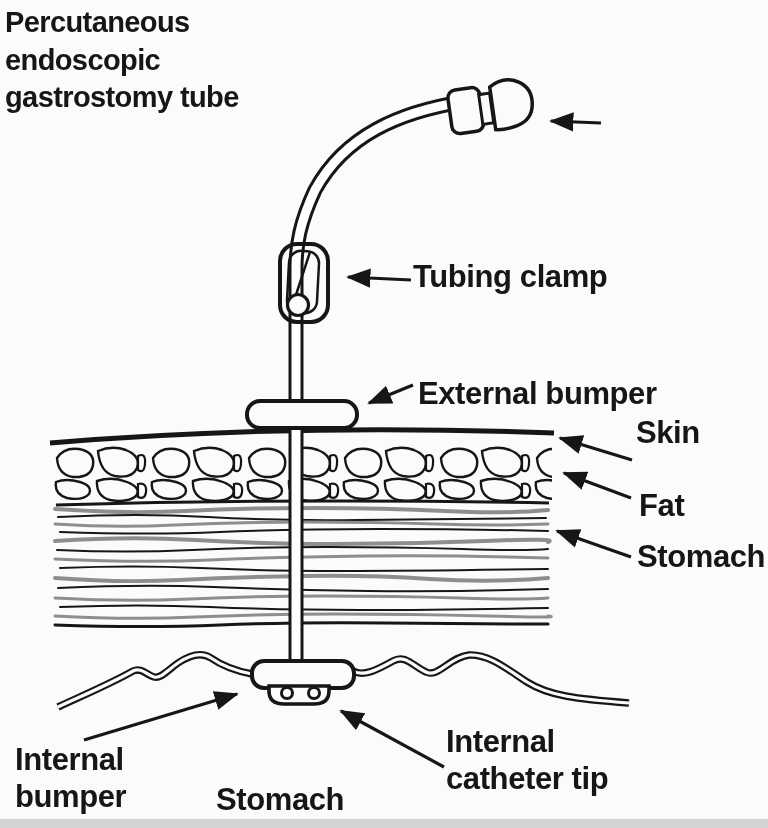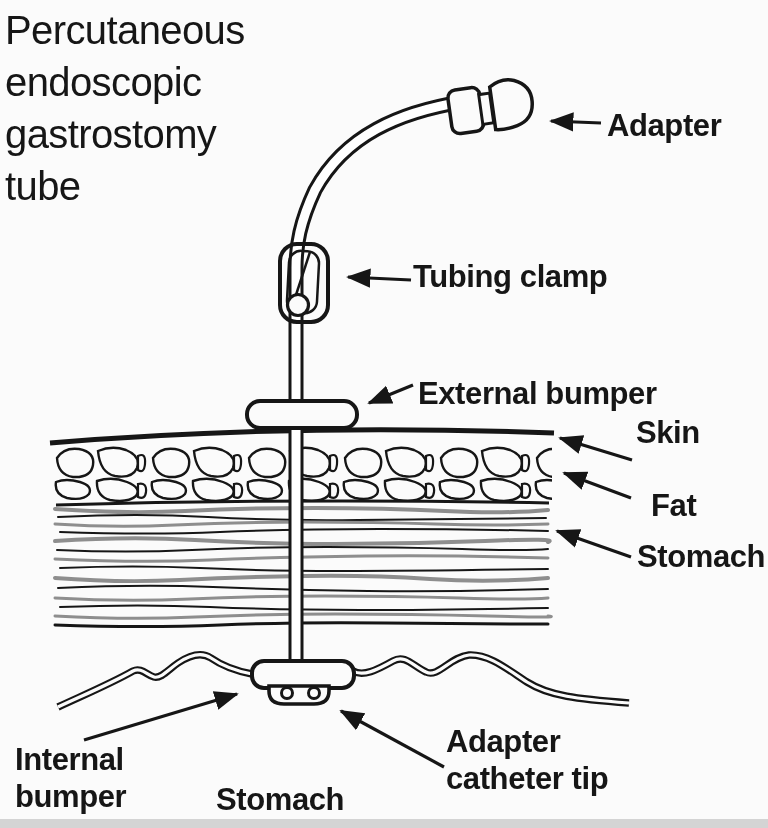--- a/index.html
+++ b/index.html
@@ -4,33 +4,33 @@
 <style>
   html,body{margin:0;padding:0;background:#ededed;}
   .stage{
     position:relative;width:768px;height:828px;overflow:hidden;
     background:var(--paper,#fbfbfb);
     font-family:"Liberation Sans",sans-serif;
   }
   .artwork{position:absolute;left:0;top:0;}
   .title{
     position:absolute;left:5px;top:4px;width:274px;
-    font-weight:400;font-size:40px;line-height:1.3;letter-spacing:-.6px;
+    font-weight:700;font-size:29px;line-height:1.3;letter-spacing:-.6px;
     color:var(--ink,#151515);
   }
   .lbl{
     position:absolute;font-weight:700;font-size:31px;line-height:1.18;
     letter-spacing:-.4px;color:var(--ink,#151515);white-space:nowrap;
   }
   .lbl.wrap{white-space:normal;}
   .lbl-adapter{left:607px;top:108px;}
   .lbl-tubing-clamp{left:413px;top:259px;}
   .lbl-external-bumper{left:418px;top:376px;}
   .lbl-skin{left:636px;top:415px;}
-  .lbl-fat{left:639px;top:488px;margin-left:12px;}
+  .lbl-fat{left:639px;top:488px;}
   .lbl-muscle{left:637px;top:539px;}
   .lbl-internal-bumper{left:15px;top:742px;width:175px;}
   .lbl-stomach{left:216px;top:782px;}
   .lbl-mushroom{left:446px;top:724px;width:225px;}
   .footer-bar{
     position:absolute;left:0;top:819px;width:768px;height:9px;
     background:var(--footer-bar,#d5d5d5);
   }
   .ink{stroke:var(--ink,#151515);fill:none;}
   .paperfill{fill:var(--paper,#fbfbfb);}
@@ -127,24 +127,23 @@
       <path class="ink" stroke-width="3.2" marker-end="url(#ah)" d="M632,460 L560,438"></path>
       <path class="ink" stroke-width="3.2" marker-end="url(#ah)" d="M631,498 L564,473"></path>
       <path class="ink" stroke-width="3.2" marker-end="url(#ah)" d="M631,557 L557,531"></path>
       <path class="ink" stroke-width="3.2" marker-end="url(#ah)" d="M84,740 L237,694"></path>
       <path class="ink" stroke-width="3.2" marker-end="url(#ah)" d="M444,767 L341,711"></path>
     </g>
   </svg>
 
   <div class="title">Percutaneous endoscopic gastrostomy tube</div>
 
-  <div class="lbl lbl-adapter">Adapter</div>
   <div class="lbl lbl-tubing-clamp">Tubing clamp</div>
   <div class="lbl lbl-external-bumper">External bumper</div>
   <div class="lbl lbl-skin">Skin</div>
   <div class="lbl lbl-fat">Fat</div>
   <div class="lbl lbl-muscle">Stomach</div>
   <div class="lbl lbl-stomach">Stomach</div>
   <div class="lbl wrap lbl-internal-bumper">Internal bumper</div>
-  <div class="lbl wrap lbl-mushroom">Adapter catheter tip</div>
+  <div class="lbl wrap lbl-mushroom">Internal catheter tip</div>
 
   <div class="footer-bar"></div>
 </div>
 
 </body></html>

